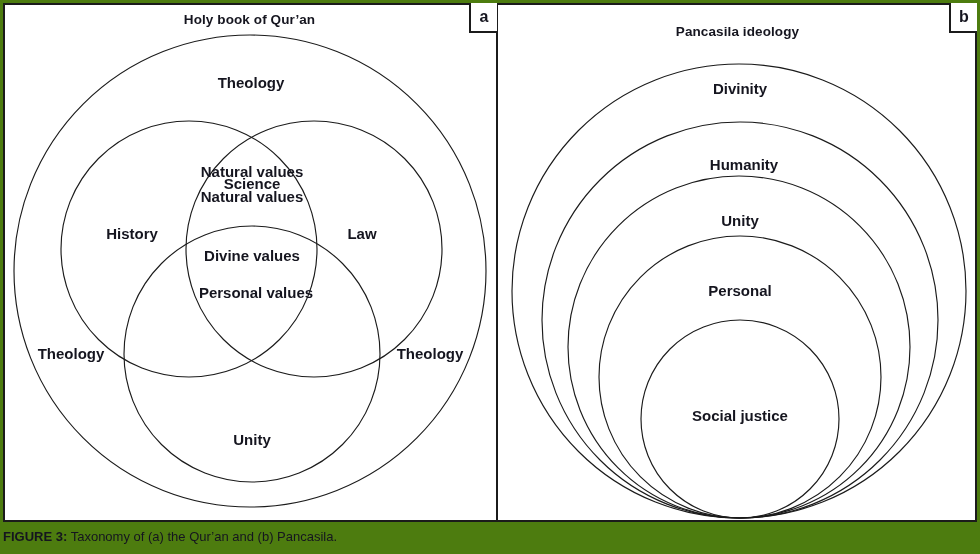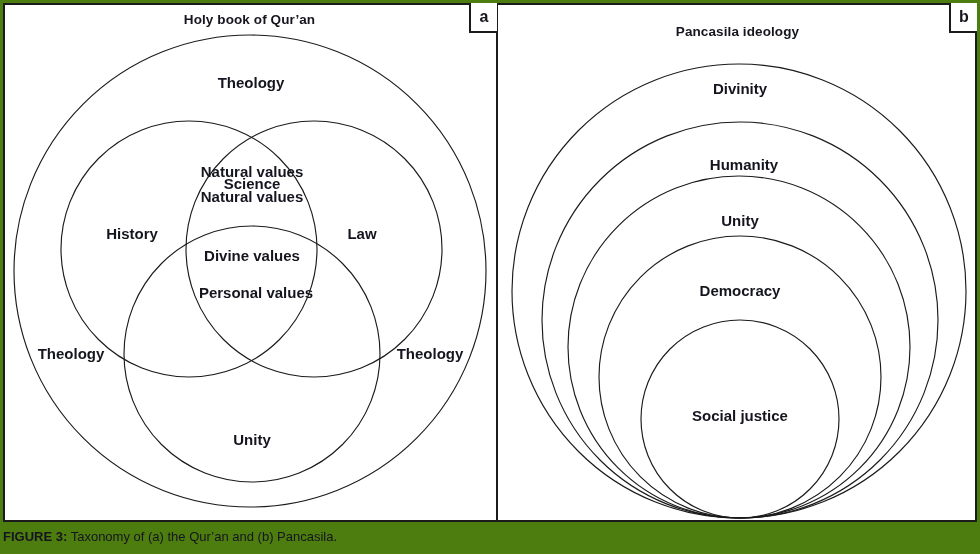--- a/index.html
+++ b/index.html
@@ -114,18 +114,18 @@
   <div class="lbl" style="left:362px;top:234px;">Law</div>
   <div class="lbl" style="left:252px;top:256px;">Divine values</div>
   <div class="lbl" style="left:256px;top:293px;">Personal values</div>
   <div class="lbl" style="left:71px;top:354px;">Theology</div>
   <div class="lbl" style="left:430px;top:354px;">Theology</div>
   <div class="lbl" style="left:252px;top:440px;">Unity</div>
 
   <div class="lbl" style="left:740px;top:89px;">Divinity</div>
   <div class="lbl" style="left:744px;top:165px;">Humanity</div>
   <div class="lbl" style="left:740px;top:221px;">Unity</div>
-  <div class="lbl" style="left:740px;top:291px;">Democracy</div>
+  <div class="lbl" style="left:740px;top:291px;">Personal</div>
   <div class="lbl" style="left:740px;top:416px;">Social justice</div>
 
   <div class="caption"><b>FIGURE 3:</b><span class="cap-text"> Taxonomy of (a) the Qur’an and (b) Pancasila.</span></div>
 
 </div>
 
 </body></html>

